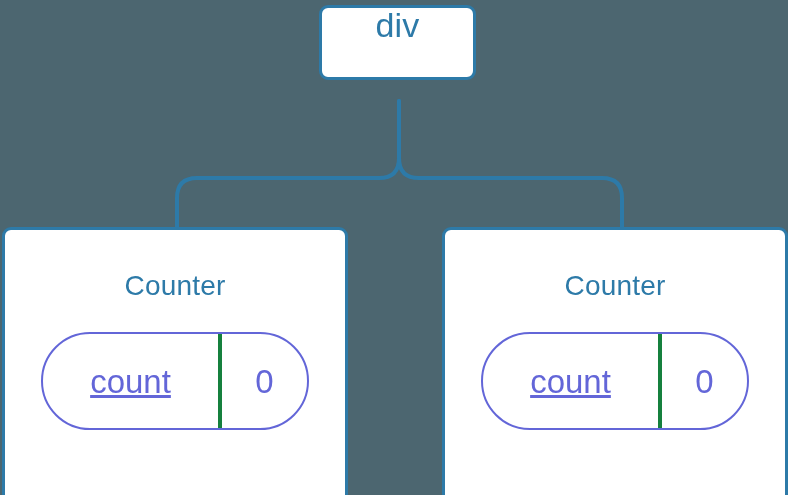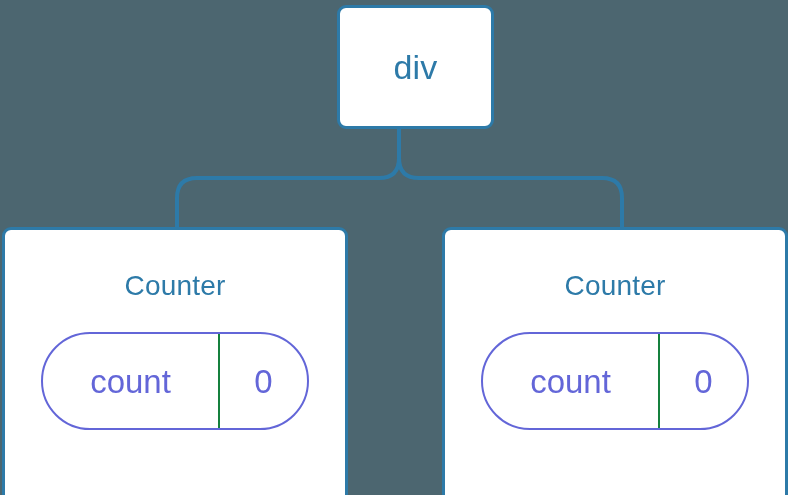--- a/index.html
+++ b/index.html
@@ -39,25 +39,25 @@
     box-sizing: border-box;
     background: #ffffff;
     border: 3px solid #2d7aa8;
     border-radius: 9px;
     display: flex;
     flex-direction: column;
     align-items: center;
   }
 
   .node-root {
-    left: 337px;
+    left: 319px;
     top: 5px;
     width: 157px;
-    height: 124px;
-    justify-content: center;
+    height: 75px;
+    justify-content: flex-start;
   }
 
   .node-root .node-title {
     font-size: 34px;
   }
 
   .node-child {
     width: 346px;
     height: 300px;      
     top: 227px;
@@ -98,21 +98,22 @@
     justify-content: center;
     color: #6366d8;
     font-size: 33px;
     font-weight: 400;
     line-height: 1;
     white-space: nowrap;
   }
 
   .pill-key {
     width: 175px;
-    border-right: 2px solid #15803d;
+    border-right: 4px solid #15803d;
+    text-decoration: underline;
   }
 
   .pill-value {
     flex: 1 1 auto;
   }
 </style>
 </head>
 <body>
 
 <div id="stage">

